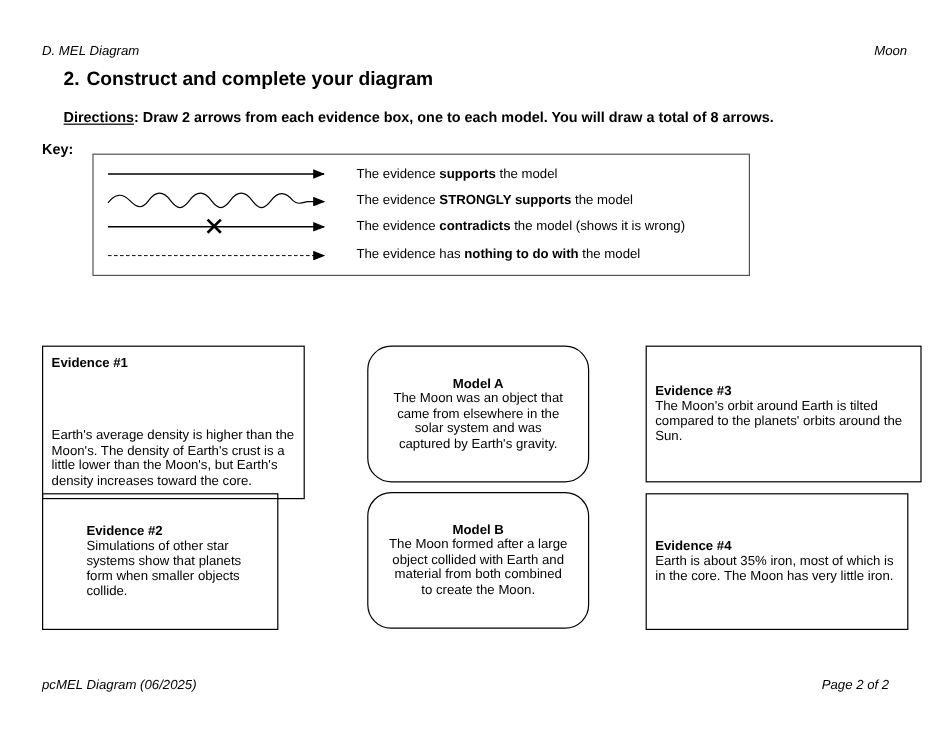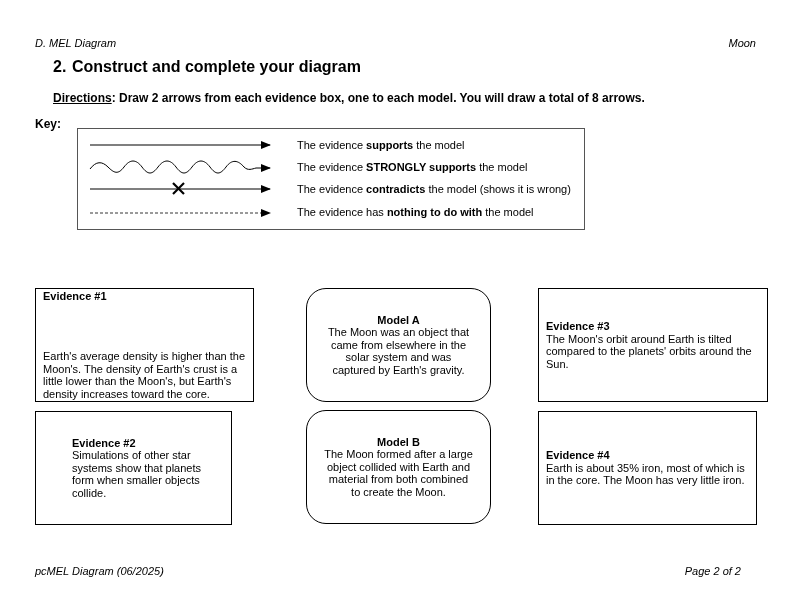--- a/index.html
+++ b/index.html
@@ -6,21 +6,21 @@
   body { width: 792px; height: 612px; position: relative; overflow: hidden;
          font-family: "Liberation Sans", sans-serif; color: #000; }
   .abs { position: absolute; }
   .hdr-left { left: 35px; top: 37px; font-size: 11px; font-style: italic; }
   .hdr-right { right: 36px; top: 37px; font-size: 11px; font-style: italic; }
   .section-title { left: 53px; top: 58px; font-size: 16px; font-weight: bold; }
   .section-title .num { display: inline-block; width: 19px; }
   .directions { left: 35px; top: 91px; font-size: 12px; font-weight: bold; padding-left: 18px; }
   .directions .lbl { text-decoration: underline; }
   .key-label { left: 35px; top: 117px; font-size: 12px; font-weight: bold; }
-  .key-box { left: 77px; top: 128px; width: 508px; height: 102px;
+  .key-box { left: 77px; top: 128px; width: 548px; height: 102px;
              border: 1px solid #555; box-sizing: border-box; }
   .key-row { position: absolute; left: 219px; font-size: 11px; white-space: nowrap; }
   .key-row b { font-weight: bold; }
   .key-svg { position: absolute; left: 0; top: 0; }
   .box { position: absolute; border: 1px solid #000; box-sizing: border-box;
          font-size: 11px; line-height: 12.5px; display: flex; flex-direction: column;
          justify-content: center; }
   .ev { padding: 0 6px 0 7px; }
   .ev .title { font-weight: bold; }
   .model { border-radius: 20px; border: 1.5px solid #000; text-align: center; padding: 0 17px; }
@@ -73,21 +73,21 @@
     <span>The evidence </span><b>STRONGLY supports</b><span> the model</span>
   </div>
   <div class="key-row" style="top:54px">
     <span>The evidence </span><b>contradicts</b><span> the model (shows it is wrong)</span>
   </div>
   <div class="key-row" style="top:77px">
     <span>The evidence has </span><b>nothing to do with</b><span> the model</span>
   </div>
 </div>
 
-<div class="box ev" style="left:35px; top:288px; width:219px; height:114px;gap:48px;">
+<div class="box ev" style="left:35px; top:288px; width:219px; height:128px;gap:48px;">
   <div class="title">Evidence #1</div>
   <div>Earth's average density is higher than the Moon's. The density of Earth's crust is a little lower than the Moon's, but Earth's density increases toward the core.</div>
 </div>
 
 <div class="box ev" style="left:35px; top:411px; width:197px; height:114px;padding-left:36px;">
   <div class="title">Evidence #2</div>
   <div>Simulations of other star systems show that planets form when smaller objects collide.</div>
 </div>
 
 <div class="box ev" style="left:538px; top:288px; width:230px; height:114px;">

